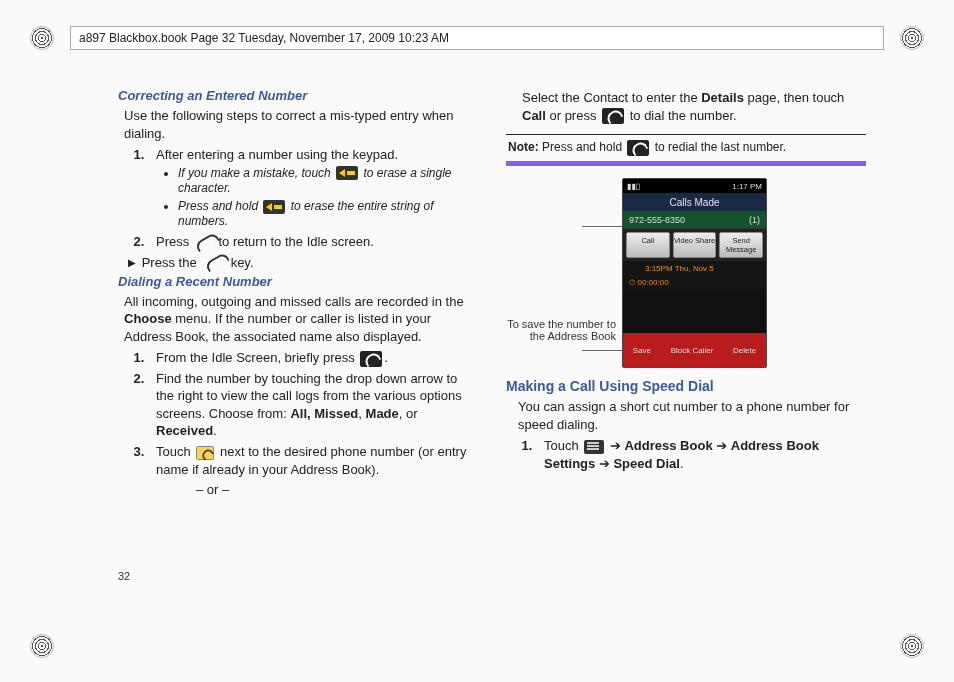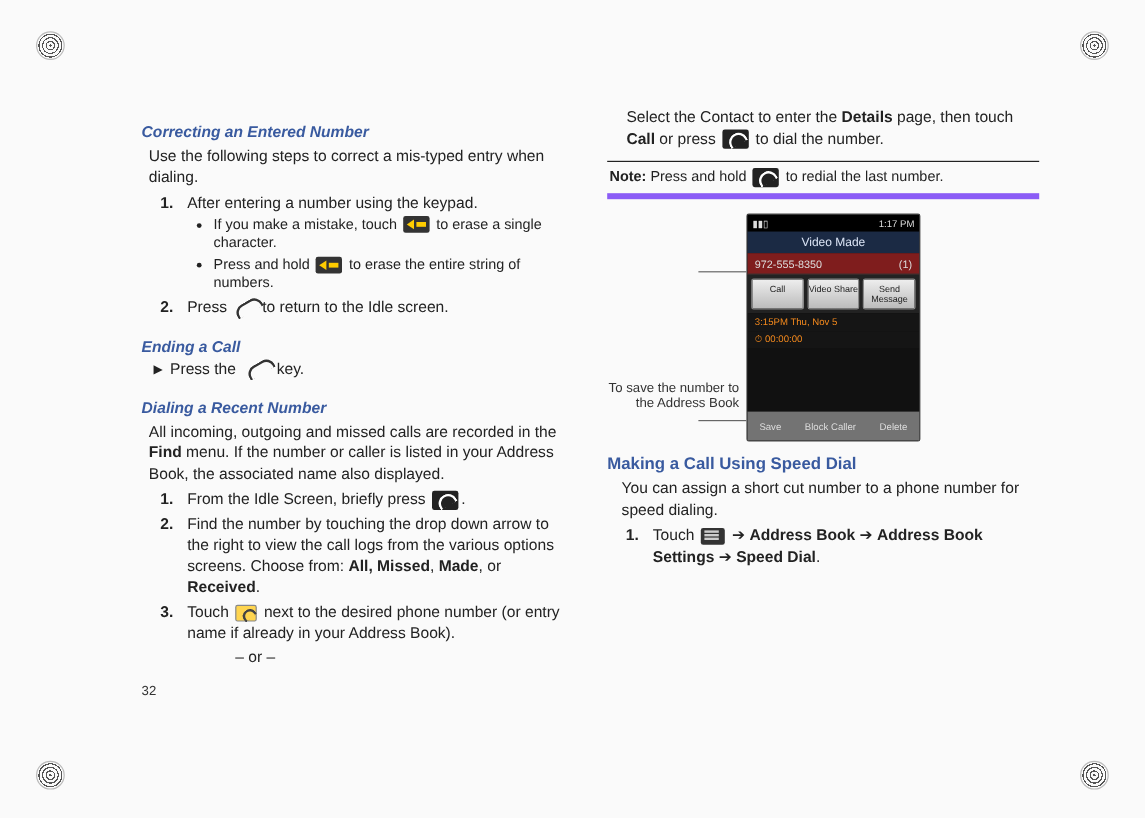--- a/index.html
+++ b/index.html
@@ -44,33 +44,33 @@
     top: 86px; left: 118px; right: 88px; bottom: 80px;
     display: flex;
     gap: 28px;
   }
   .col { flex: 1; }
   .sect-title {
     color: #395a9f;
     font-style: italic;
     font-weight: bold;
     font-size: 13px;
-    margin: 16px 0 4px;
+    margin: 2px 0 4px;
   }
   .sect-title2 {
     color: #395a9f;
     font-weight: bold;
     font-size: 14px;
     margin: 10px 0 4px;
   }
   .body-text { margin: 3px 0 3px 6px; line-height: 1.35; }
   ol.steps { list-style: decimal; margin: 4px 0 4px 30px; }
   ol.steps > li { margin: 3px 0; padding-left: 8px; line-height:1.35; }
   ol.steps > li::marker { font-weight: bold; }
-  ul.bullets { list-style: disc; margin: 2px 0 2px 22px; font-size:12px; }
+  ul.bullets { list-style: disc; margin: 2px 0 2px 22px; font-size:12px;font-style:italic; }
   ul.bullets li { margin: 2px 0; line-height:1.3; }
   .arrow-bullet { margin: 3px 0 3px 10px; display:flex; align-items:center; gap:6px; }
   .tri { font-size:10px; }
   .icon {
     display: inline-block; vertical-align: middle;
     width: 22px; height: 14px;
     background: #333; border-radius: 2px;
     position: relative; margin: 0 2px;
   }
   .icon-back::after {
@@ -106,36 +106,37 @@
   .lbl1 { position:absolute; top:34px; right:0; }
   .lbl2 { position:absolute; top:140px; right:0; }
   .lead-line { position:absolute; height:1px; background:#666; }
   .phone {
     width:145px; height:190px; background:#111; border:1px solid #444;
     border-radius:2px; font-size:9px; color:#ddd;
     display:flex; flex-direction:column;
   }
   .phone-status { height:14px; background:#000; display:flex; justify-content:space-between; padding:0 4px; align-items:center; font-size:8px;}
   .phone-title { height:18px; background:#1b2a44; display:flex;align-items:center;justify-content:center;font-size:10px;color:#dbe4f5;}
-  .phone-row { height:18px; display:flex;align-items:center;justify-content:space-between;padding:0 6px;background:#7f1d1d;border-bottom:1px solid #333;}
+  .phone-row { height:18px; display:flex;align-items:center;justify-content:space-between;padding:0 6px;background:#14532d;border-bottom:1px solid #333;}
   .phone-btns { display:flex; gap:3px; padding:3px; background:#222;}
   .phone-btn { flex:1; background:linear-gradient(#eee,#bbb); color:#222; font-size:7.5px; text-align:center; padding:3px 0; border-radius:2px; border:1px solid #888;}
-  .phone-dt { padding:3px 6px; font-size:8px; color:#f58a1d; background:#151515;}
+  .phone-dt { padding:3px 22px; font-size:8px; color:#f58a1d; background:#151515;}
   .phone-timer { padding:2px 6px; font-size:8px; color:#f58a1d;background:#151515;}
   .phone-fill { flex:1; background:#111; }
-  .phone-bot { height:24px; display:flex; justify-content:space-around;align-items:center;background:#737373;font-size:8px;}
+  .phone-bot { height:34px; display:flex; justify-content:space-around;align-items:center;background:#b91c1c;font-size:8px;}
   .page-num { position:absolute; bottom:100px; left:118px; font-size:11px; color:#333; }
 </style>
 </head>
 <body>
 
 <div class="header-bar">
   <div class="corner">
       <div class="radial"></div>
     </div>
+  <div class="header-text">a897 Blackbox.book  Page 32  Tuesday, November 17, 2009  10:23 AM</div>
   <div class="corner">
       <div class="radial"></div>
     </div>
 </div>
 
 <div class="columns">
 
   <div class="col">
     <div class="sect-title">Correcting an Entered Number</div>
     <div class="body-text">Use the following steps to correct a mis-typed entry when dialing.</div>
@@ -155,31 +156,30 @@
           </li>
         </ul>
       </li>
       <li>
         <span>Press</span>
         <span class="icon icon-phone"></span>
         <span>to return to the Idle screen.</span>
       </li>
     </ol>
 
-    <div class="sect-title">Ending a Call</div>
     <div class="arrow-bullet">
       <span class="tri">▶</span>
       <span>Press the</span>
       <span class="icon icon-phone"></span>
       <span>key.</span>
     </div>
 
     <div class="sect-title">Dialing a Recent Number</div>
     <div class="body-text">
-      <span>All incoming, outgoing and missed calls are recorded in the </span><b>Find</b><span> menu. If the number or caller is listed in your Address Book, the associated name also displayed.</span>
+      <span>All incoming, outgoing and missed calls are recorded in the </span><b>Choose</b><span> menu. If the number or caller is listed in your Address Book, the associated name also displayed.</span>
     </div>
     <ol class="steps">
       <li>
         <span>From the Idle Screen, briefly press</span>
         <span class="icon icon-dial"></span>.
       </li>
       <li>
         <span>Find the number by touching the drop down arrow to the right to view the call logs from the various options screens. Choose from: </span><b>All, Missed</b><span>, </span><b>Made</b><span>, or </span><b>Received</b><span>.</span>
       </li>
       <li>
@@ -208,21 +208,21 @@
       <div class="phone-labels">
         <div class="lead-line" style="top:48px;right:-6px;width:40px;"></div>
         <div class="lbl2">To save the number to the Address Book</div>
         <div class="lead-line" style="top:172px;right:-6px;width:40px;"></div>
       </div>
       <div class="phone">
         <div class="phone-status">
           <span>▮▮▯</span>
           <span>1:17 PM</span>
         </div>
-        <div class="phone-title">Video Made</div>
+        <div class="phone-title">Calls Made</div>
         <div class="phone-row">
           <span>972-555-8350</span>
           <span>(1)</span>
         </div>
         <div class="phone-btns">
           <div class="phone-btn">Call</div>
           <div class="phone-btn">Video Share</div>
           <div class="phone-btn">Send Message</div>
         </div>
         <div class="phone-dt">3:15PM Thu, Nov 5</div>

